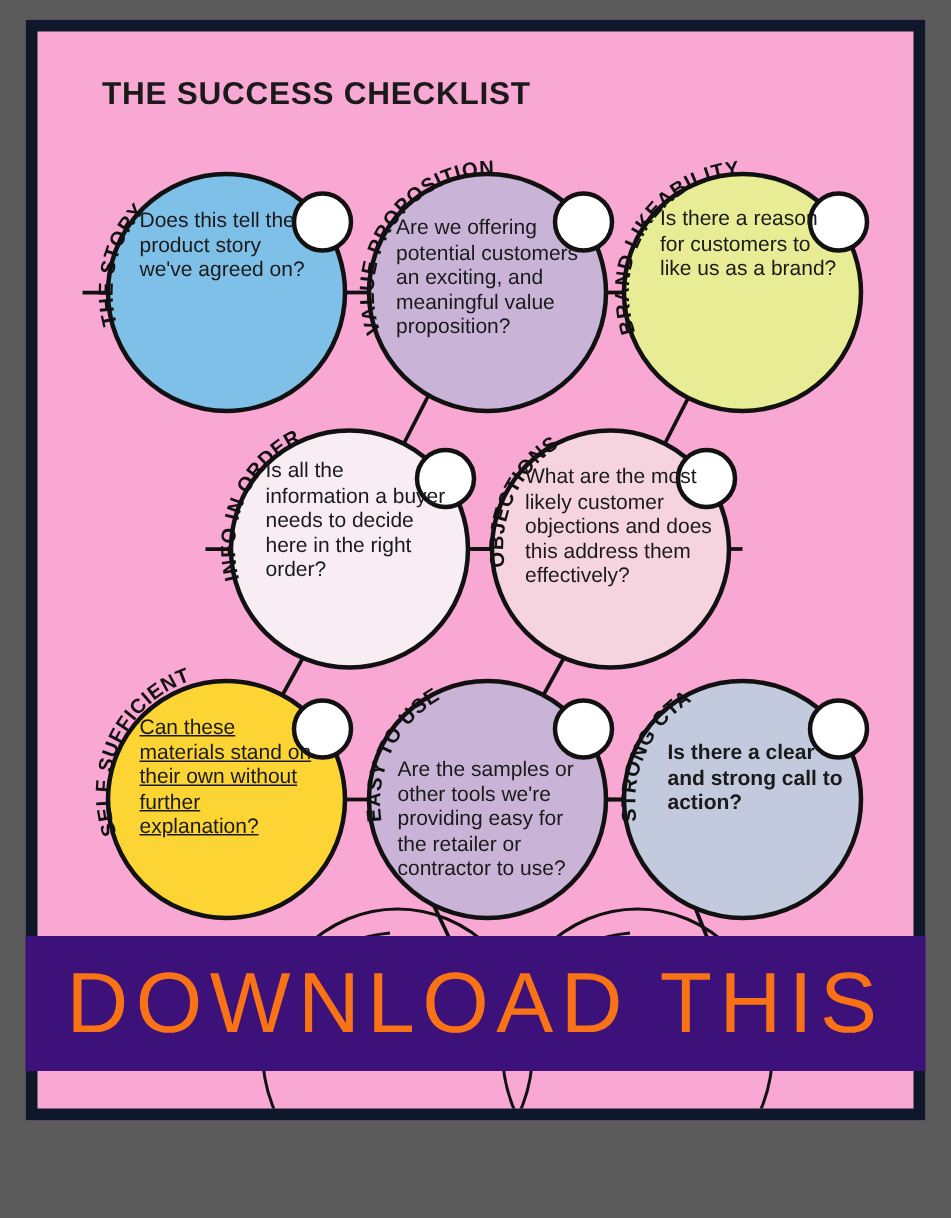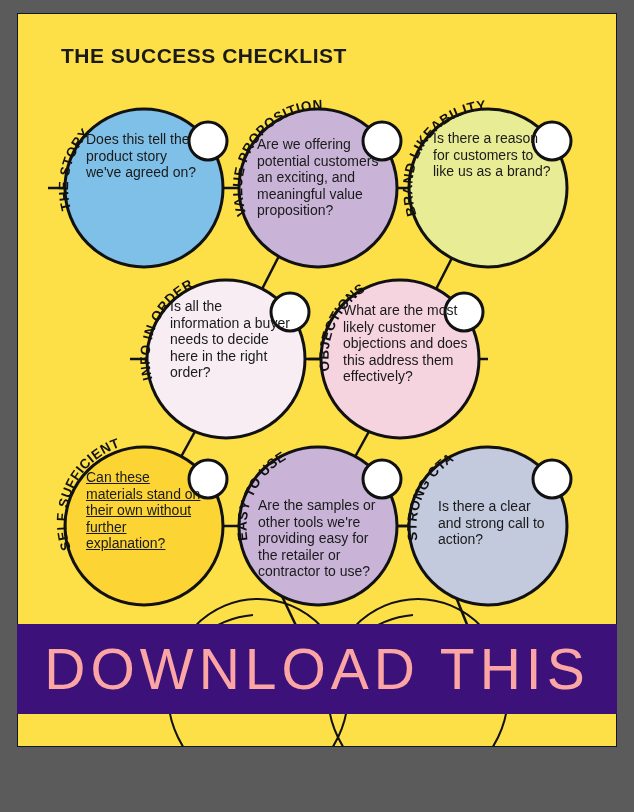--- a/index.html
+++ b/index.html
@@ -19,22 +19,22 @@
     width: 634px;
     height: 812px;
     background: #5b5b5b;
   }
   #page {
     position: absolute;
     left: 17px;
     top: 13px;
     width: 600px;
     height: 734px;
-    background: #fde047;
-    border: 1px solid #0f172a;
+    background: #f9a8d4;
+    border: 8px solid #0f172a;
     box-sizing: border-box;
     overflow: hidden;
   }
   #title {
     position: absolute;
     left: 43px;
     top: 30px;
     font-size: 21px;
     font-weight: bold;
     letter-spacing: 0.5px;
@@ -103,21 +103,21 @@
   }
   #banner-text {
     position: absolute;
     left: 0;
     top: 0;
     width: 600px;
     height: 90px;
     display: flex;
     align-items: center;
     justify-content: center;
-    color: #fca5a5;
+    color: #f97316;
     font-size: 57px;
     font-weight: 300;
     letter-spacing: 5px;
     font-family: "Liberation Sans", sans-serif;
   }
   #yours {
     position: absolute;
     left: 0;
     top: 737px;
     width: 600px;
@@ -230,21 +230,21 @@
       </g>
     </svg>
 
     <div class="node-text" style="left:68px;  top:117px; width:120px;">Does this tell the product story we've agreed on?</div>
     <div class="node-text" style="left:239px; top:122px; width:128px;">Are we offering potential customers an exciting, and meaningful value proposition?</div>
     <div class="node-text" style="left:415px; top:116px; width:118px;">Is there a reason for customers to like us as a brand?</div>
     <div class="node-text" style="left:325px; top:288px; width:130px;">What are the most likely customer objections and does this address them effectively?</div>
     <div class="node-text" style="left:152px; top:284px; width:120px;">Is all the information a buyer needs to decide here in the right order?</div>
     <div class="node-text" style="left:68px;  top:455px; width:122px;text-decoration:underline;">Can these materials stand on their own without further explanation?</div>
     <div class="node-text" style="left:240px; top:447px; width:124px;margin-top:36px;">Are the samples or other tools we're providing easy for the retailer or contractor to use?</div>
-    <div class="node-text" style="left:420px; top:484px; width:118px;">Is there a clear and strong call to action?</div>
+    <div class="node-text" style="left:420px; top:472px; width:118px;font-weight:bold;">Is there a clear and strong call to action?</div>
 
     <div id="yours">+ YOURS</div>
   </div>
 
   <div id="banner">
     <div id="banner-text">DOWNLOAD THIS</div>
   </div>
 </div>
 
 </body></html>

